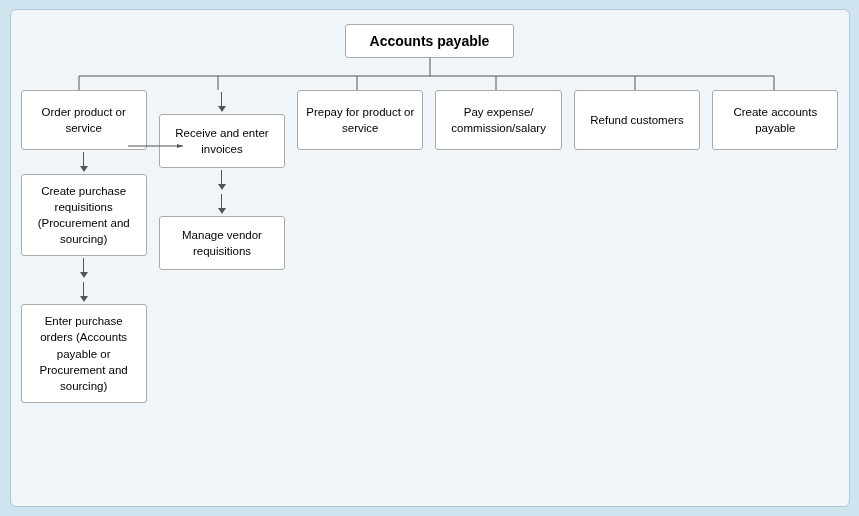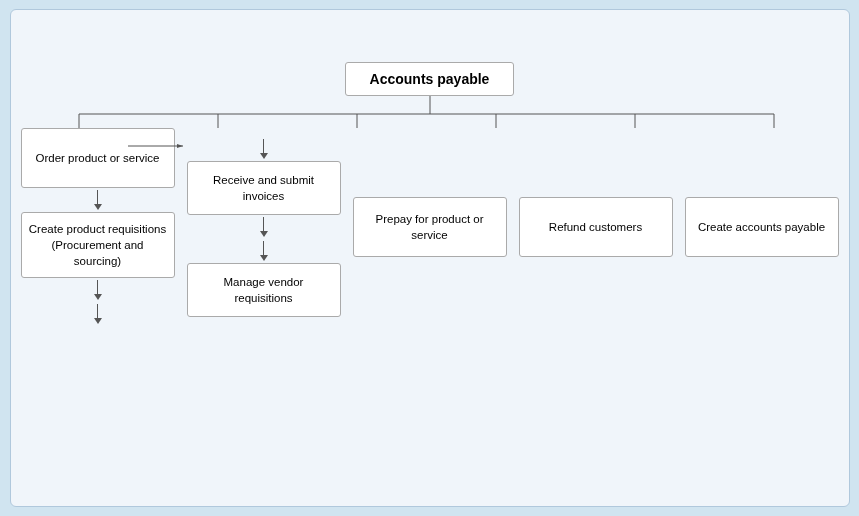--- a/index.html
+++ b/index.html
@@ -23,27 +23,26 @@
       position: relative;
     }
     .top-node {
       background: white;
       border: 1px solid #aaa;
       border-radius: 3px;
       padding: 8px 24px;
       font-weight: bold;
       font-size: 14px;
       text-align: center;
-      margin-top: 38px;
     }
     .columns-row {
       display: flex;
       gap: 12px;
       width: 100%;
-      align-items: center;
+      align-items: flex-start;
     }
     .column {
       flex: 1;
       display: flex;
       flex-direction: column;
       align-items: center;
     }
     .box {
       background: white;
       border: 1px solid #aaa;
@@ -113,59 +112,67 @@
 
     <div class="column">
       <div class="box top-level">
         <span>Order product or service</span>
       </div>
       <div class="arrow-down">
         <div class="shaft"></div>
         <div class="head"></div>
       </div>
       <div class="box">
-        <span>Create product requisitions (Procurement and sourcing)</span>
+        <span>Create purchase requisitions (Procurement and sourcing)</span>
       </div>
       <div class="arrow-down">
         <div class="shaft"></div>
         <div class="head"></div>
       </div>
       <div class="arrow-down">
         <div class="shaft"></div>
         <div class="head"></div>
       </div>
+      <div class="box">
+        <span>Enter purchase orders (Accounts payable or Procurement and sourcing)</span>
+      </div>
     </div>
 
     <div class="column">
       <div class="arrow-down">
         <div class="shaft"></div>
         <div class="head"></div>
       </div>
       <div class="box">
-        <span>Receive and submit invoices</span>
+        <span>Receive and enter invoices</span>
       </div>
       <div class="arrow-down">
         <div class="shaft"></div>
         <div class="head"></div>
       </div>
       <div class="arrow-down">
         <div class="shaft"></div>
         <div class="head"></div>
       </div>
       <div class="box">
         <span>Manage vendor requisitions</span>
       </div>
     </div>
 
     <div class="column">
       <div class="box top-level">
         <span>Prepay for product or service</span>
       </div>
     </div>
 
+    <div class="column">
+      <div class="box top-level">
+        <span>Pay expense/ commission/salary</span>
+      </div>
+    </div>
 
     <div class="column">
       <div class="box top-level">
         <span>Refund customers</span>
       </div>
     </div>
 
     <div class="column">
       <div class="box top-level">
         <span>Create accounts payable</span>

